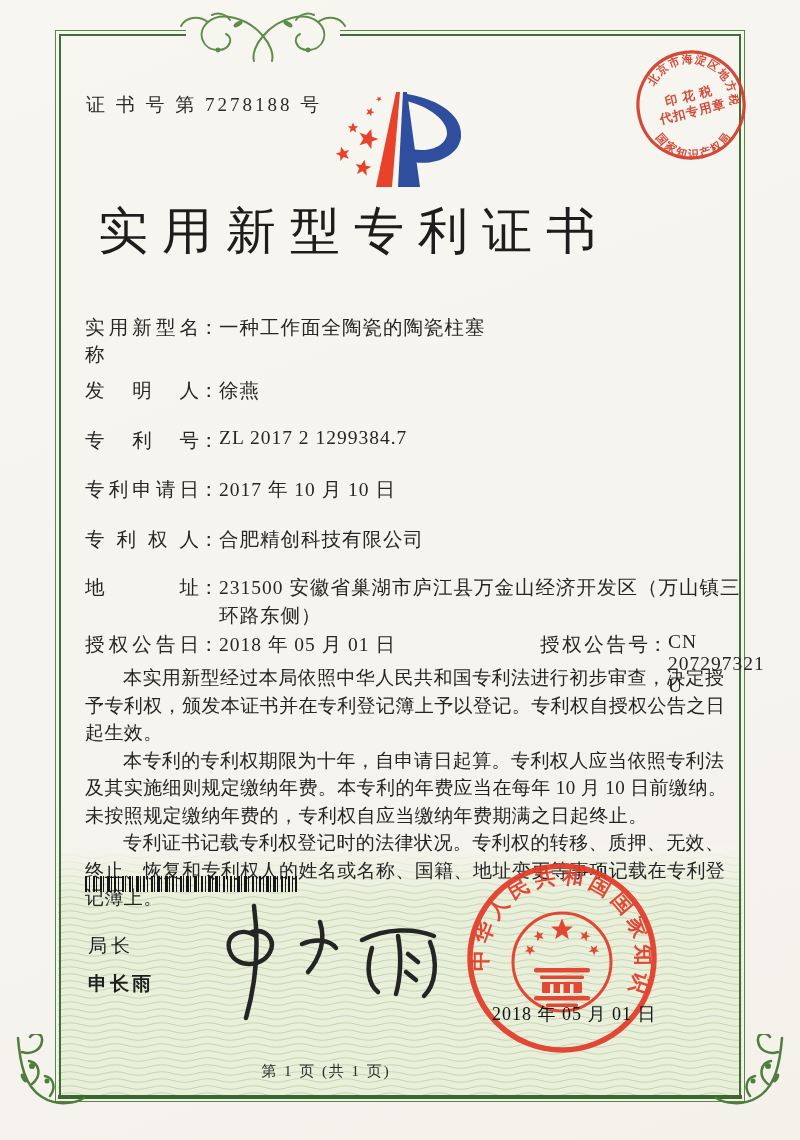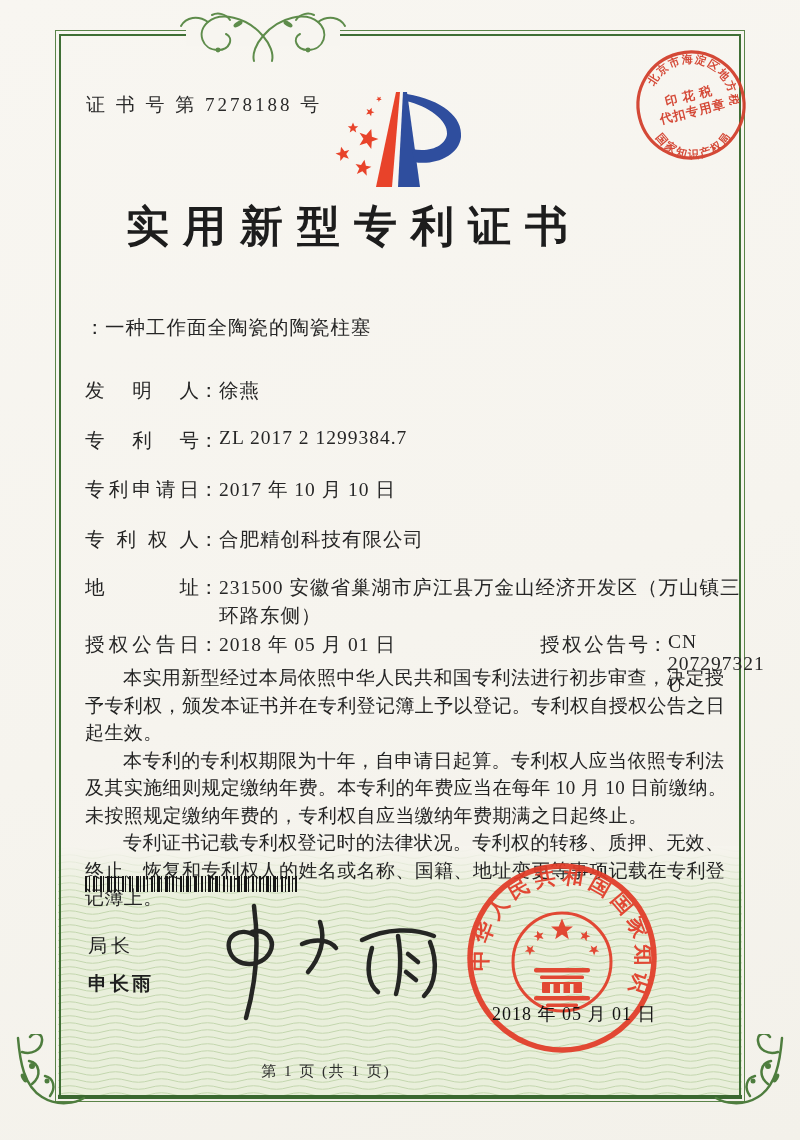--- a/index.html
+++ b/index.html
@@ -18,21 +18,21 @@
   .corner-fl.left{left:10px;top:1034px;}
   .corner-fl.right{left:714px;top:1034px;transform:scaleX(-1);}
   
   .wave-zone{position:absolute;left:58px;top:846px;width:684px;height:250px;}
   .wave-fade{position:absolute;left:58px;top:846px;width:684px;height:52px;
     background:linear-gradient(#f6f4ee 0%,rgba(246,244,238,0) 100%);}
   
   .cert-no{position:absolute;left:86px;top:92px;font-size:19px;letter-spacing:3px;color:#2a2a2a;font-family:Liberation Serif, serif;}
   .logo{position:absolute;left:330px;top:84px;}
   .title{position:absolute;left:0;top:198px;width:708px;text-align:center;
-    font-size:43px;font-weight:700;letter-spacing:14px;color:#1d1d1d;}
+    font-size:50px;font-weight:400;letter-spacing:14px;color:#1d1d1d;}
   
   .tax-stamp{position:absolute;left:606px;top:20px;transform:rotate(-14deg);opacity:.92;}
   
   .frow{position:absolute;left:85px;display:flex;align-items:flex-start;font-size:19.5px;color:#262626;}
   .flabel{display:inline-block;width:114px;text-align:justify;text-align-last:justify;flex:0 0 114px;}
   .fcolon{flex:0 0 20px;}
   .fvalue{letter-spacing:1px;}
   .frow.addr .fvalue{width:540px;line-height:28px;}
   .grant-right{position:absolute;left:455px;top:0;display:flex;font-size:19.5px;}
   .grant-right .flabel{width:108px;flex-basis:108px;}
@@ -156,20 +156,21 @@
       <textPath href="#taxTop" startOffset="42">北京市海淀区地方税务局</textPath>
     </text>
     <text x="85" y="80" text-anchor="middle" font-size="12.5" font-weight="700" fill="#d23b28" letter-spacing="1">印 花 税</text>
     <text x="85" y="96" text-anchor="middle" font-size="12.5" font-weight="700" fill="#d23b28" letter-spacing="1">代扣专用章</text>
     <text font-size="11" fill="#d23b28" letter-spacing="2" font-weight="700">
       <textPath href="#taxBot" startOffset="14">国家知识产权局</textPath>
     </text>
   </svg>
 
   <div class="frow" style="top:314px">
+    <span class="flabel">实用新型名称</span>
       <span class="fcolon">：</span>
       <span class="fvalue">一种工作面全陶瓷的陶瓷柱塞</span>
   </div>
   <div class="frow" style="top:377px">
     <span class="flabel">发明人</span>
       <span class="fcolon">：</span>
       <span class="fvalue">徐燕</span>
   </div>
   <div class="frow" style="top:427px">
     <span class="flabel">专利号</span>

